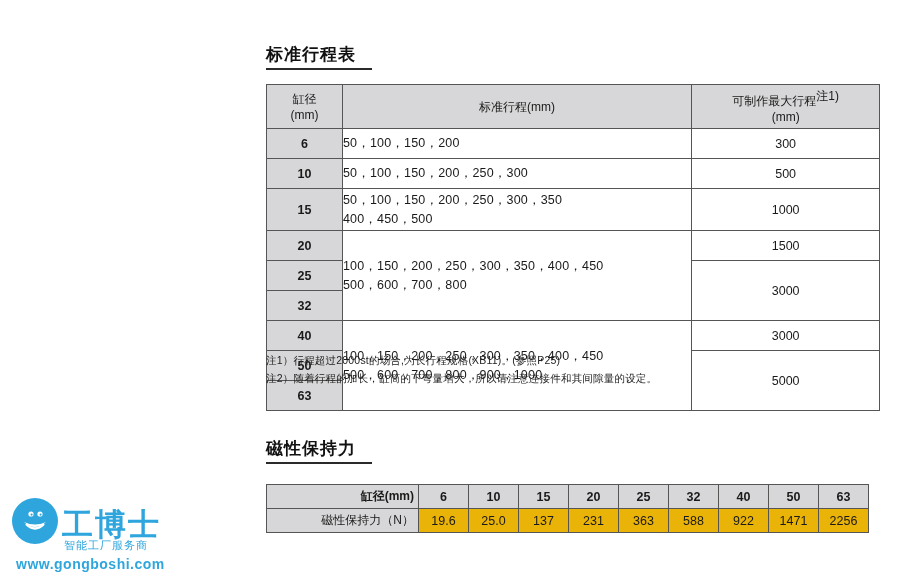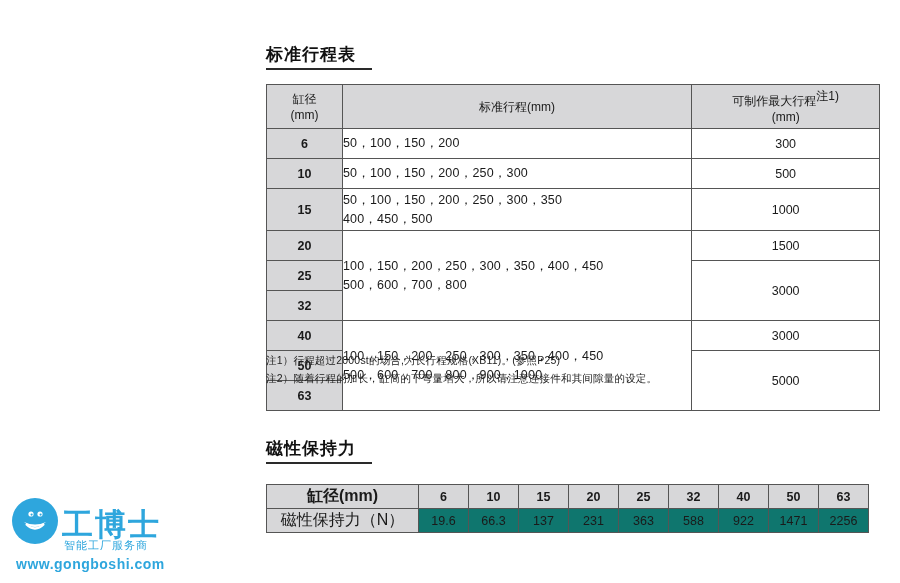--- a/index.html
+++ b/index.html
@@ -99,28 +99,28 @@
   }
   #table-magnet td {
     border: 1px solid #555;
     height: 24px;
     text-align: center;
     padding: 0 4px;
   }
   #table-magnet td.rowhead {
     background: #d7d7d9;
     width: 152px;
-    text-align: center;
-    font-size: 16px;
+    text-align: right;
+    font-size: 12px;
   }
   #table-magnet tr.hdr td {
     background: #d7d7d9;
     font-weight: bold;
   }
-  #table-magnet td.val { width: 50px; background:#0f766e; }
+  #table-magnet td.val { width: 50px; background:#eab308; }
 
   
   .logo {
     position: absolute;
     left: 8px;
     top: 498px;
     width: 190px;
     height: 78px;
   }
   .logo-mark {
@@ -266,21 +266,21 @@
         <td class="val">20</td>
         <td class="val">25</td>
         <td class="val">32</td>
         <td class="val">40</td>
         <td class="val">50</td>
         <td class="val">63</td>
       </tr>
       <tr>
         <td class="rowhead">磁性保持力（N）</td>
         <td class="val">19.6</td>
-        <td class="val">66.3</td>
+        <td class="val">25.0</td>
         <td class="val">137</td>
         <td class="val">231</td>
         <td class="val">363</td>
         <td class="val">588</td>
         <td class="val">922</td>
         <td class="val">1471</td>
         <td class="val">2256</td>
       </tr>
     </tbody>
   </table>

